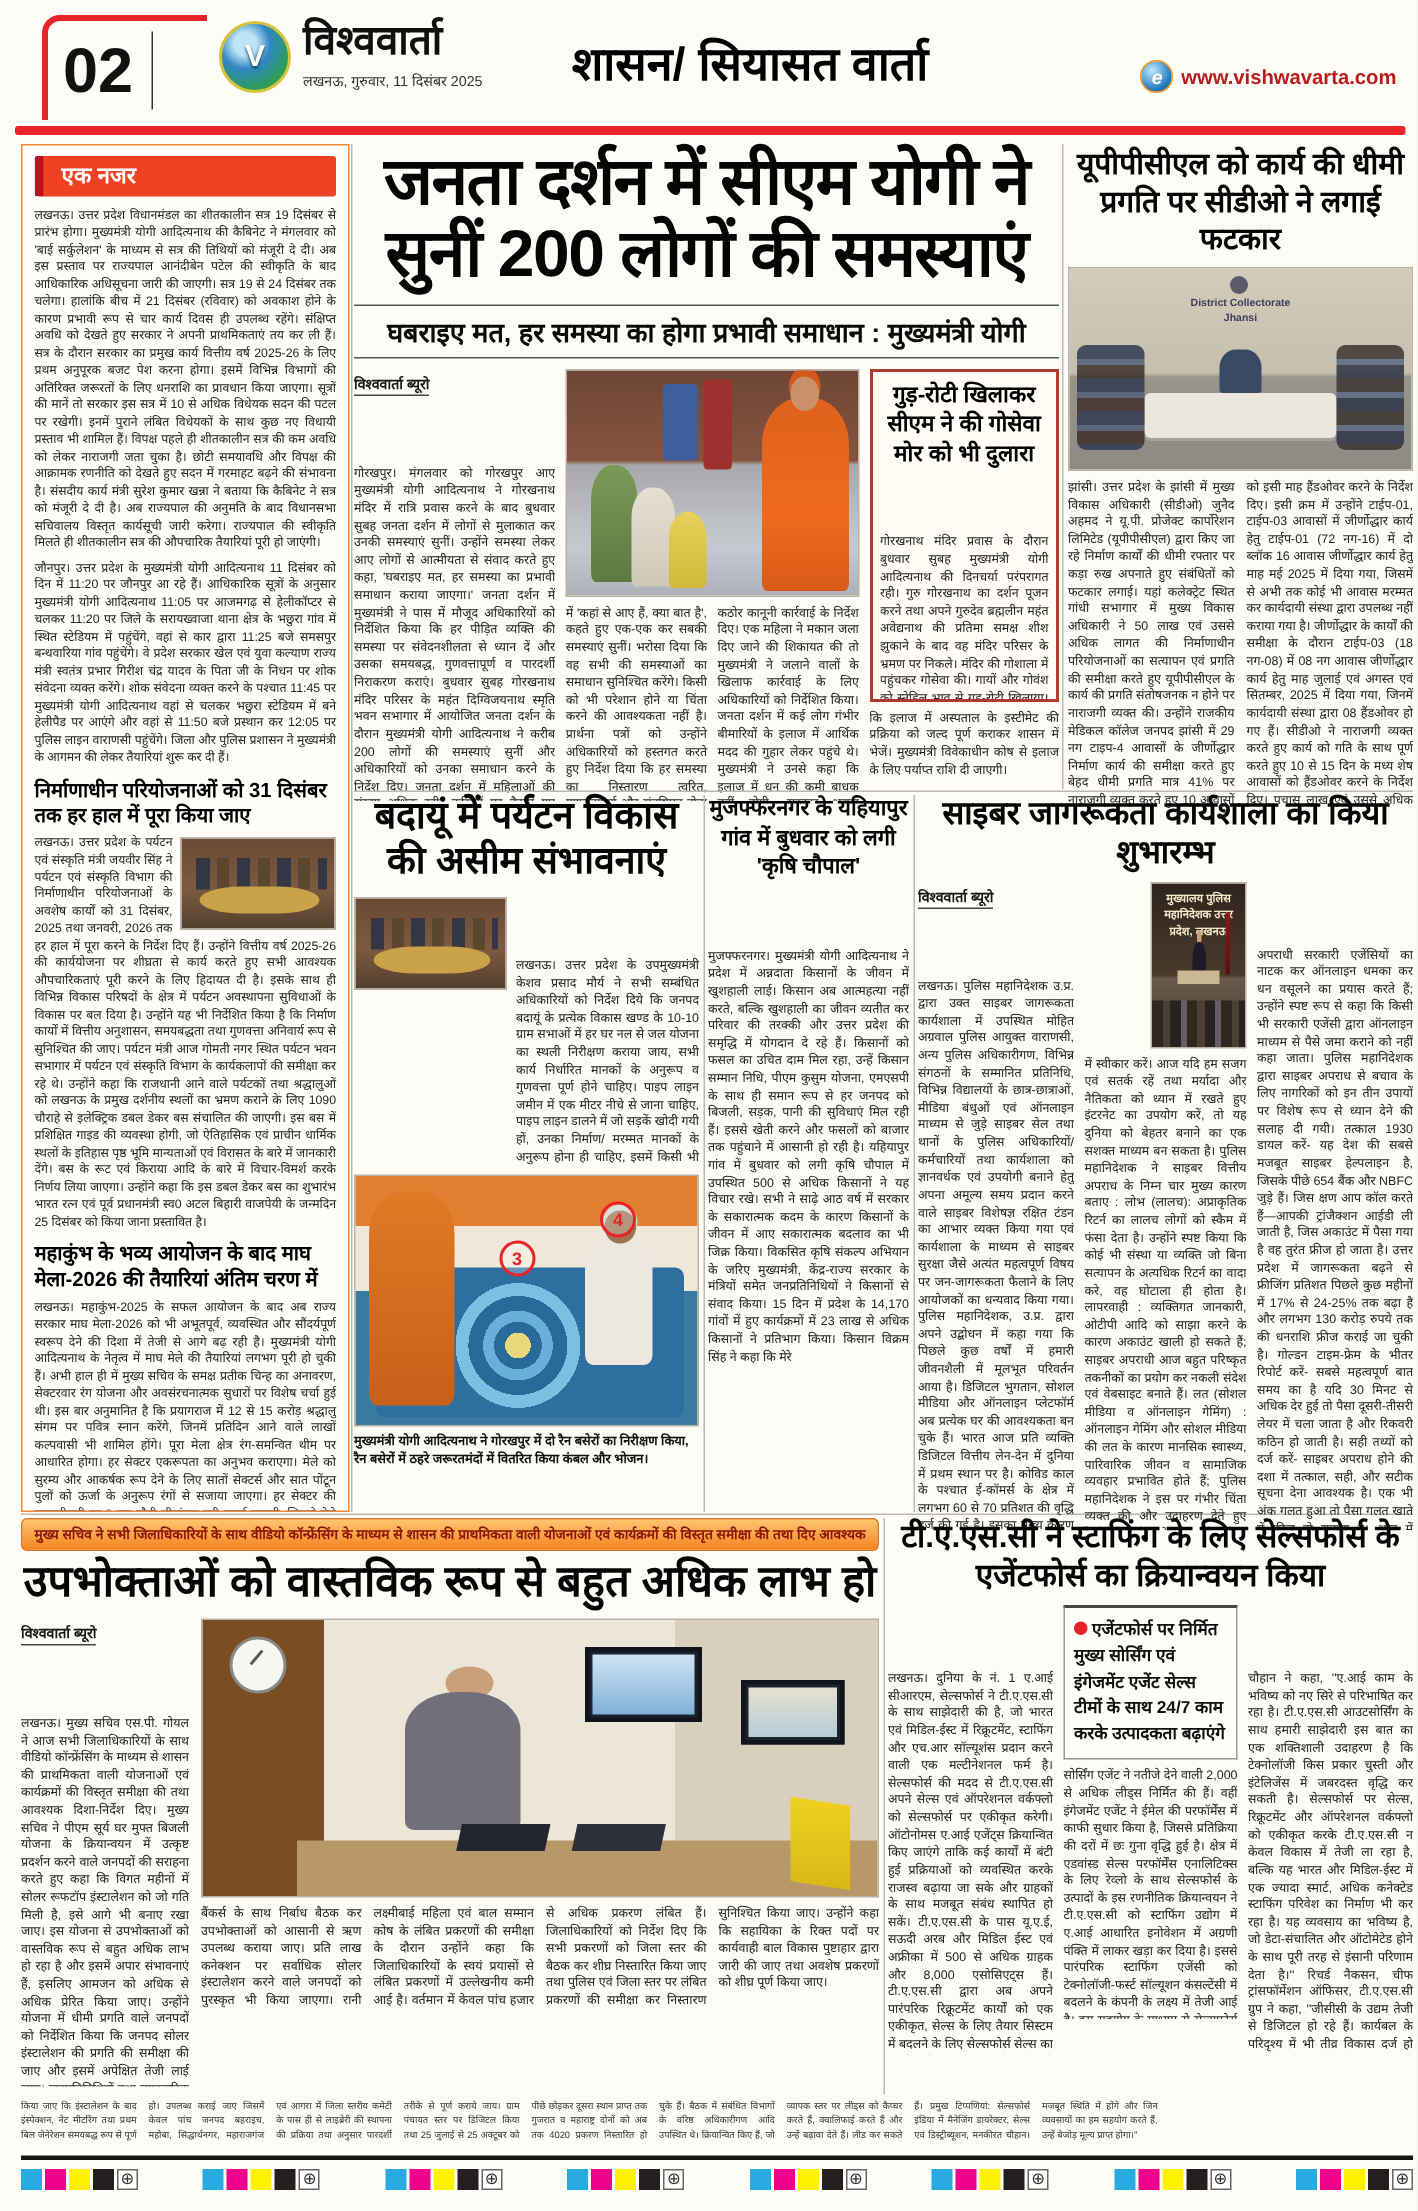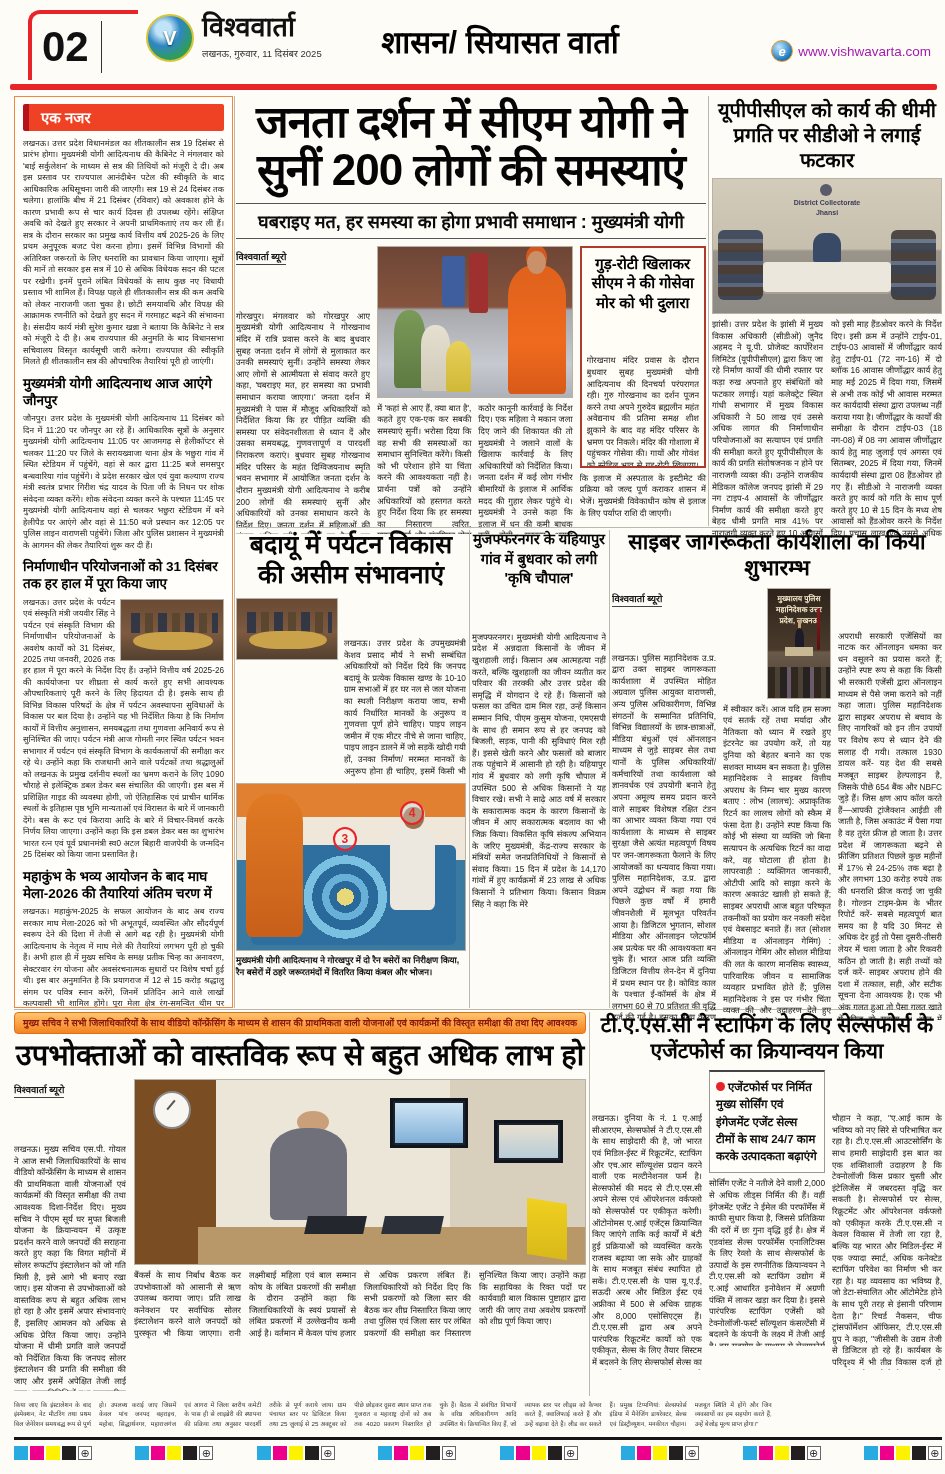--- a/index.html
+++ b/index.html
@@ -13,21 +13,21 @@
   .pgno-frame{left:28px;top:10px;width:106px;height:66px;border-left:4px solid #e8232a;border-top:4px solid #e8232a;border-radius:12px 0 0 0;display:flex;align-items:center;}
   .pgno{font-size:42px;font-weight:bold;padding:0 12px 0 10px;color:#111;}
   .pgno-div{width:1.5px;height:52px;background:#333;}
   .logo-wrap{left:146px;top:14px;display:flex;gap:8px;align-items:flex-start;}
   .logo-circ{width:44px;height:44px;border-radius:50%;background:radial-gradient(circle at 35% 30%,#bfe3f7 0 18%,#2f86c4 40%,#2f9e4f 75%,#1b6fae 100%);border:2px solid #d8c43a;display:flex;align-items:center;justify-content:center;color:#fff;font-weight:bold;font-size:20px;text-shadow:0 1px 2px #044;}
   .masthead{font-size:27px;font-weight:800;line-height:1;color:#101010;}
   .dateline{font-size:9.5px;color:#333;margin-top:6px;}
   .section-title{left:320px;top:20px;width:360px;text-align:center;font-size:31px;font-weight:800;color:#000000;}
   .web-wrap{right:14px;top:40px;display:flex;align-items:center;gap:5px;}
   .e-icon{width:20px;height:20px;border-radius:50%;background:radial-gradient(circle at 35% 30%,#bfe9ff,#1b75bb 70%);color:#fff;font-style:italic;font-weight:bold;font-size:13px;display:flex;align-items:center;justify-content:center;border:1px solid #f7941d;}
-  .web-txt{font-size:13.5px;font-weight:normal;color:#a21caf;}
+  .web-txt{font-size:13.5px;font-weight:bold;color:#b91c1c;}
   
   .leftbox{left:14px;top:96px;width:219px;height:912px;border:1.5px solid #f0883c;box-sizing:border-box;padding:7px 8px;overflow:hidden;background:#fffefa;}
   .eknazar{height:27px;background:#ef4123;border-left:6px solid #b5121b;border-radius:2px;color:#fff;font-size:15px;font-weight:bold;line-height:27px;padding-left:12px;margin-bottom:7px;}
   .lb-h{font-size:13.5px;font-weight:bold;line-height:1.28;color:#000;margin:7px 0 4px;}
   .lb-p{font-size:8.2px;line-height:1.4;text-align:justify;color:#242424;margin:0 0 5px;}
   
   .ph{position:relative;overflow:hidden;background:#cfc7b8;border:1px solid #b9b2a4;box-sizing:border-box;}
   .ph-janta{background:linear-gradient(180deg,#6e4636 0%,#86543e 40%,#a8a8ac 42%,#c6cad0 78%,#aeb2b8 100%);}
   .pj-blue{position:absolute;left:33%;top:6%;width:12%;height:34%;background:#3f5e9e;border-radius:3px;}
   .pj-red{position:absolute;left:47%;top:4%;width:10%;height:40%;background:#9e3030;border-radius:3px;}
@@ -152,21 +152,20 @@
   </div>
   <div class="abs hdr-rule"></div>
 
   <div class="abs leftbox">
     <div class="eknazar">एक नजर</div>
 
     <div>
       <p class="lb-p">लखनऊ। उत्तर प्रदेश विधानमंडल का शीतकालीन सत्र 19 दिसंबर से प्रारंभ होगा। मुख्यमंत्री योगी आदित्यनाथ की कैबिनेट ने मंगलवार को 'बाई सर्कुलेशन' के माध्यम से सत्र की तिथियों को मंजूरी दे दी। अब इस प्रस्ताव पर राज्यपाल आनंदीबेन पटेल की स्वीकृति के बाद आधिकारिक अधिसूचना जारी की जाएगी। सत्र 19 से 24 दिसंबर तक चलेगा। हालांकि बीच में 21 दिसंबर (रविवार) को अवकाश होने के कारण प्रभावी रूप से चार कार्य दिवस ही उपलब्ध रहेंगे। संक्षिप्त अवधि को देखते हुए सरकार ने अपनी प्राथमिकताएं तय कर ली हैं। सत्र के दौरान सरकार का प्रमुख कार्य वित्तीय वर्ष 2025-26 के लिए प्रथम अनुपूरक बजट पेश करना होगा। इसमें विभिन्न विभागों की अतिरिक्त जरूरतों के लिए धनराशि का प्रावधान किया जाएगा। सूत्रों की मानें तो सरकार इस सत्र में 10 से अधिक विधेयक सदन की पटल पर रखेगी। इनमें पुराने लंबित विधेयकों के साथ कुछ नए विधायी प्रस्ताव भी शामिल हैं। विपक्ष पहले ही शीतकालीन सत्र की कम अवधि को लेकर नाराजगी जता चुका है। छोटी समयावधि और विपक्ष की आक्रामक रणनीति को देखते हुए सदन में गरमाहट बढ़ने की संभावना है। संसदीय कार्य मंत्री सुरेश कुमार खन्ना ने बताया कि कैबिनेट ने सत्र को मंजूरी दे दी है। अब राज्यपाल की अनुमति के बाद विधानसभा सचिवालय विस्तृत कार्यसूची जारी करेगा। राज्यपाल की स्वीकृति मिलते ही शीतकालीन सत्र की औपचारिक तैयारियां पूरी हो जाएंगी।</p>
     </div>
     <div>
-      <div class="lb-h">मुख्यमंत्री योगी आदित्यनाथ आज आएंगे जौनपुर</div>
       <p class="lb-p">जौनपुर। उत्तर प्रदेश के मुख्यमंत्री योगी आदित्यनाथ 11 दिसंबर को दिन में 11:20 पर जौनपुर आ रहे हैं। आधिकारिक सूत्रों के अनुसार मुख्यमंत्री योगी आदित्यनाथ 11:05 पर आजमगढ़ से हेलीकॉप्टर से चलकर 11:20 पर जिले के सरायख्वाजा थाना क्षेत्र के भछुरा गांव में स्थित स्टेडियम में पहुंचेंगे, वहां से कार द्वारा 11:25 बजे समसपुर बन्धवारिया गांव पहुंचेंगे। वे प्रदेश सरकार खेल एवं युवा कल्याण राज्य मंत्री स्वतंत्र प्रभार गिरीश चंद्र यादव के पिता जी के निधन पर शोक संवेदना व्यक्त करेंगे। शोक संवेदना व्यक्त करने के पश्चात 11:45 पर मुख्यमंत्री योगी आदित्यनाथ वहां से चलकर भछुरा स्टेडियम में बने हेलीपैड पर आएंगे और वहां से 11:50 बजे प्रस्थान कर 12:05 पर पुलिस लाइन वाराणसी पहुंचेंगे। जिला और पुलिस प्रशासन ने मुख्यमंत्री के आगमन की लेकर तैयारियां शुरू कर दी हैं।</p>
     </div>
     <div>
       <div class="lb-h">निर्माणाधीन परियोजनाओं को 31 दिसंबर तक हर हाल में पूरा किया जाए</div>
       <div class="ph ph-meet" style="float:right;width:104px;height:62px;margin:2px 0 3px 5px;">
         <span class="pm-ppl"></span>
         <span class="pm-tbl"></span>
       </div>
       <p class="lb-p">लखनऊ। उत्तर प्रदेश के पर्यटन एवं संस्कृति मंत्री जयवीर सिंह ने पर्यटन एवं संस्कृति विभाग की निर्माणाधीन परियोजनाओं के अवशेष कार्यों को 31 दिसंबर, 2025 तथा जनवरी, 2026 तक हर हाल में पूरा करने के निर्देश दिए हैं। उन्होंने वित्तीय वर्ष 2025-26 की कार्ययोजना पर शीघ्रता से कार्य करते हुए सभी आवश्यक औपचारिकताएं पूरी करने के लिए हिदायत दी है। इसके साथ ही विभिन्न विकास परिषदों के क्षेत्र में पर्यटन अवस्थापना सुविधाओं के विकास पर बल दिया है। उन्होंने यह भी निर्देशित किया है कि निर्माण कार्यों में वित्तीय अनुशासन, समयबद्धता तथा गुणवत्ता अनिवार्य रूप से सुनिश्चित की जाए। पर्यटन मंत्री आज गोमती नगर स्थित पर्यटन भवन सभागार में पर्यटन एवं संस्कृति विभाग के कार्यकलापों की समीक्षा कर रहे थे। उन्होंने कहा कि राजधानी आने वाले पर्यटकों तथा श्रद्धालुओं को लखनऊ के प्रमुख दर्शनीय स्थलों का भ्रमण कराने के लिए 1090 चौराहे से इलेक्ट्रिक डबल डेकर बस संचालित की जाएगी। इस बस में प्रशिक्षित गाइड की व्यवस्था होगी, जो ऐतिहासिक एवं प्राचीन धार्मिक स्थलों के इतिहास पृष्ठ भूमि मान्यताओं एवं विरासत के बारे में जानकारी देंगे। बस के रूट एवं किराया आदि के बारे में विचार-विमर्श करके निर्णय लिया जाएगा। उन्होंने कहा कि इस डबल डेकर बस का शुभारंभ भारत रत्न एवं पूर्व प्रधानमंत्री स्व0 अटल बिहारी वाजपेयी के जन्मदिन 25 दिसंबर को किया जाना प्रस्तावित है।</p>
     </div>

